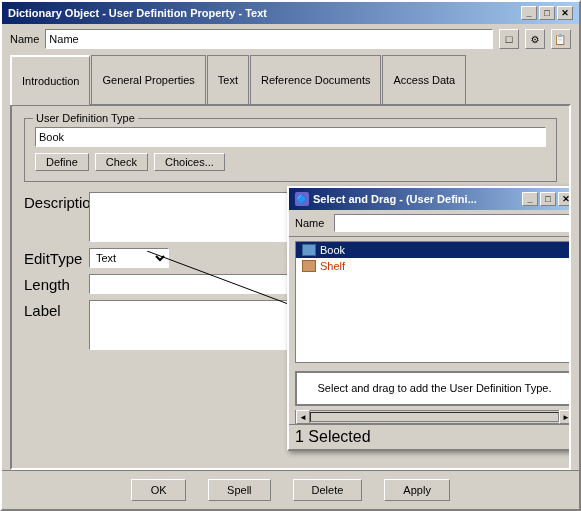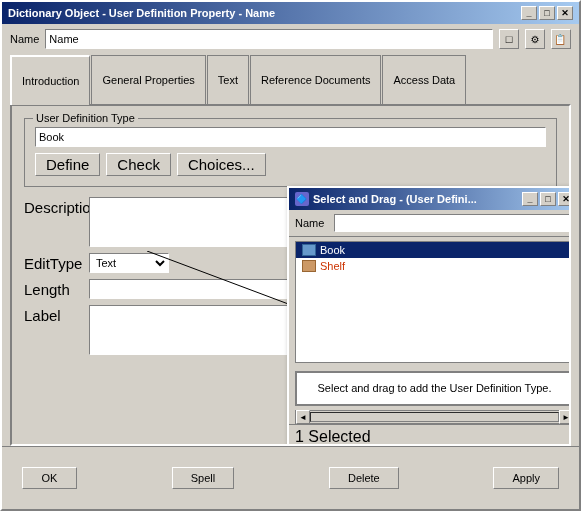--- a/index.html
+++ b/index.html
@@ -163,21 +163,21 @@
     .group-buttons {
       display: flex;
       gap: 6px;
     }
 
     .btn {
       padding: 2px 10px;
       background: #d4d0c8;
       border: 1px solid;
       border-color: #ffffff #808080 #808080 #ffffff;
-      font-size: 15px;
+      font-size: 11px;
       cursor: pointer;
       min-width: 50px;
       text-align: center;
     }
 
     
     .field-row {
       display: flex;
       align-items: flex-start;
       margin-bottom: 6px;
@@ -218,23 +218,23 @@
       border-color: #808080 #ffffff #ffffff #808080;
       background: white;
       font-size: 11px;
       padding: 0 2px;
       width: 80px;
     }
 
     
     .bottom-bar {
       display: flex;
-      padding: 20px;
+      padding: 8px;
       gap: 22px;
-      justify-content: space-between;
+      justify-content: center;
       flex-shrink: 0;
       border-top: 1px solid #808080;
     }
 
     .bottom-btn {
       padding: 4px 18px;
       background: #d4d0c8;
       border: 1px solid;
       border-color: #ffffff #808080 #808080 #ffffff;
       font-size: 11px;
@@ -402,21 +402,21 @@
       pointer-events: none;
       z-index: 5;
     }
   </style>
 </head>
 <body>
 
 <div class="main-window">
 
   <div class="title-bar">
-    <span>Dictionary Object - User Definition Property - Name</span>
+    <span>Dictionary Object - User Definition Property - Text</span>
     <div class="title-bar-buttons">
       <div class="title-bar-btn">_</div>
       <div class="title-bar-btn">□</div>
       <div class="title-bar-btn">✕</div>
     </div>
   </div>
 
   <div class="name-row">
     <span class="name-label">Name</span>
     <input type="text" class="name-input" value="Name" style="">

